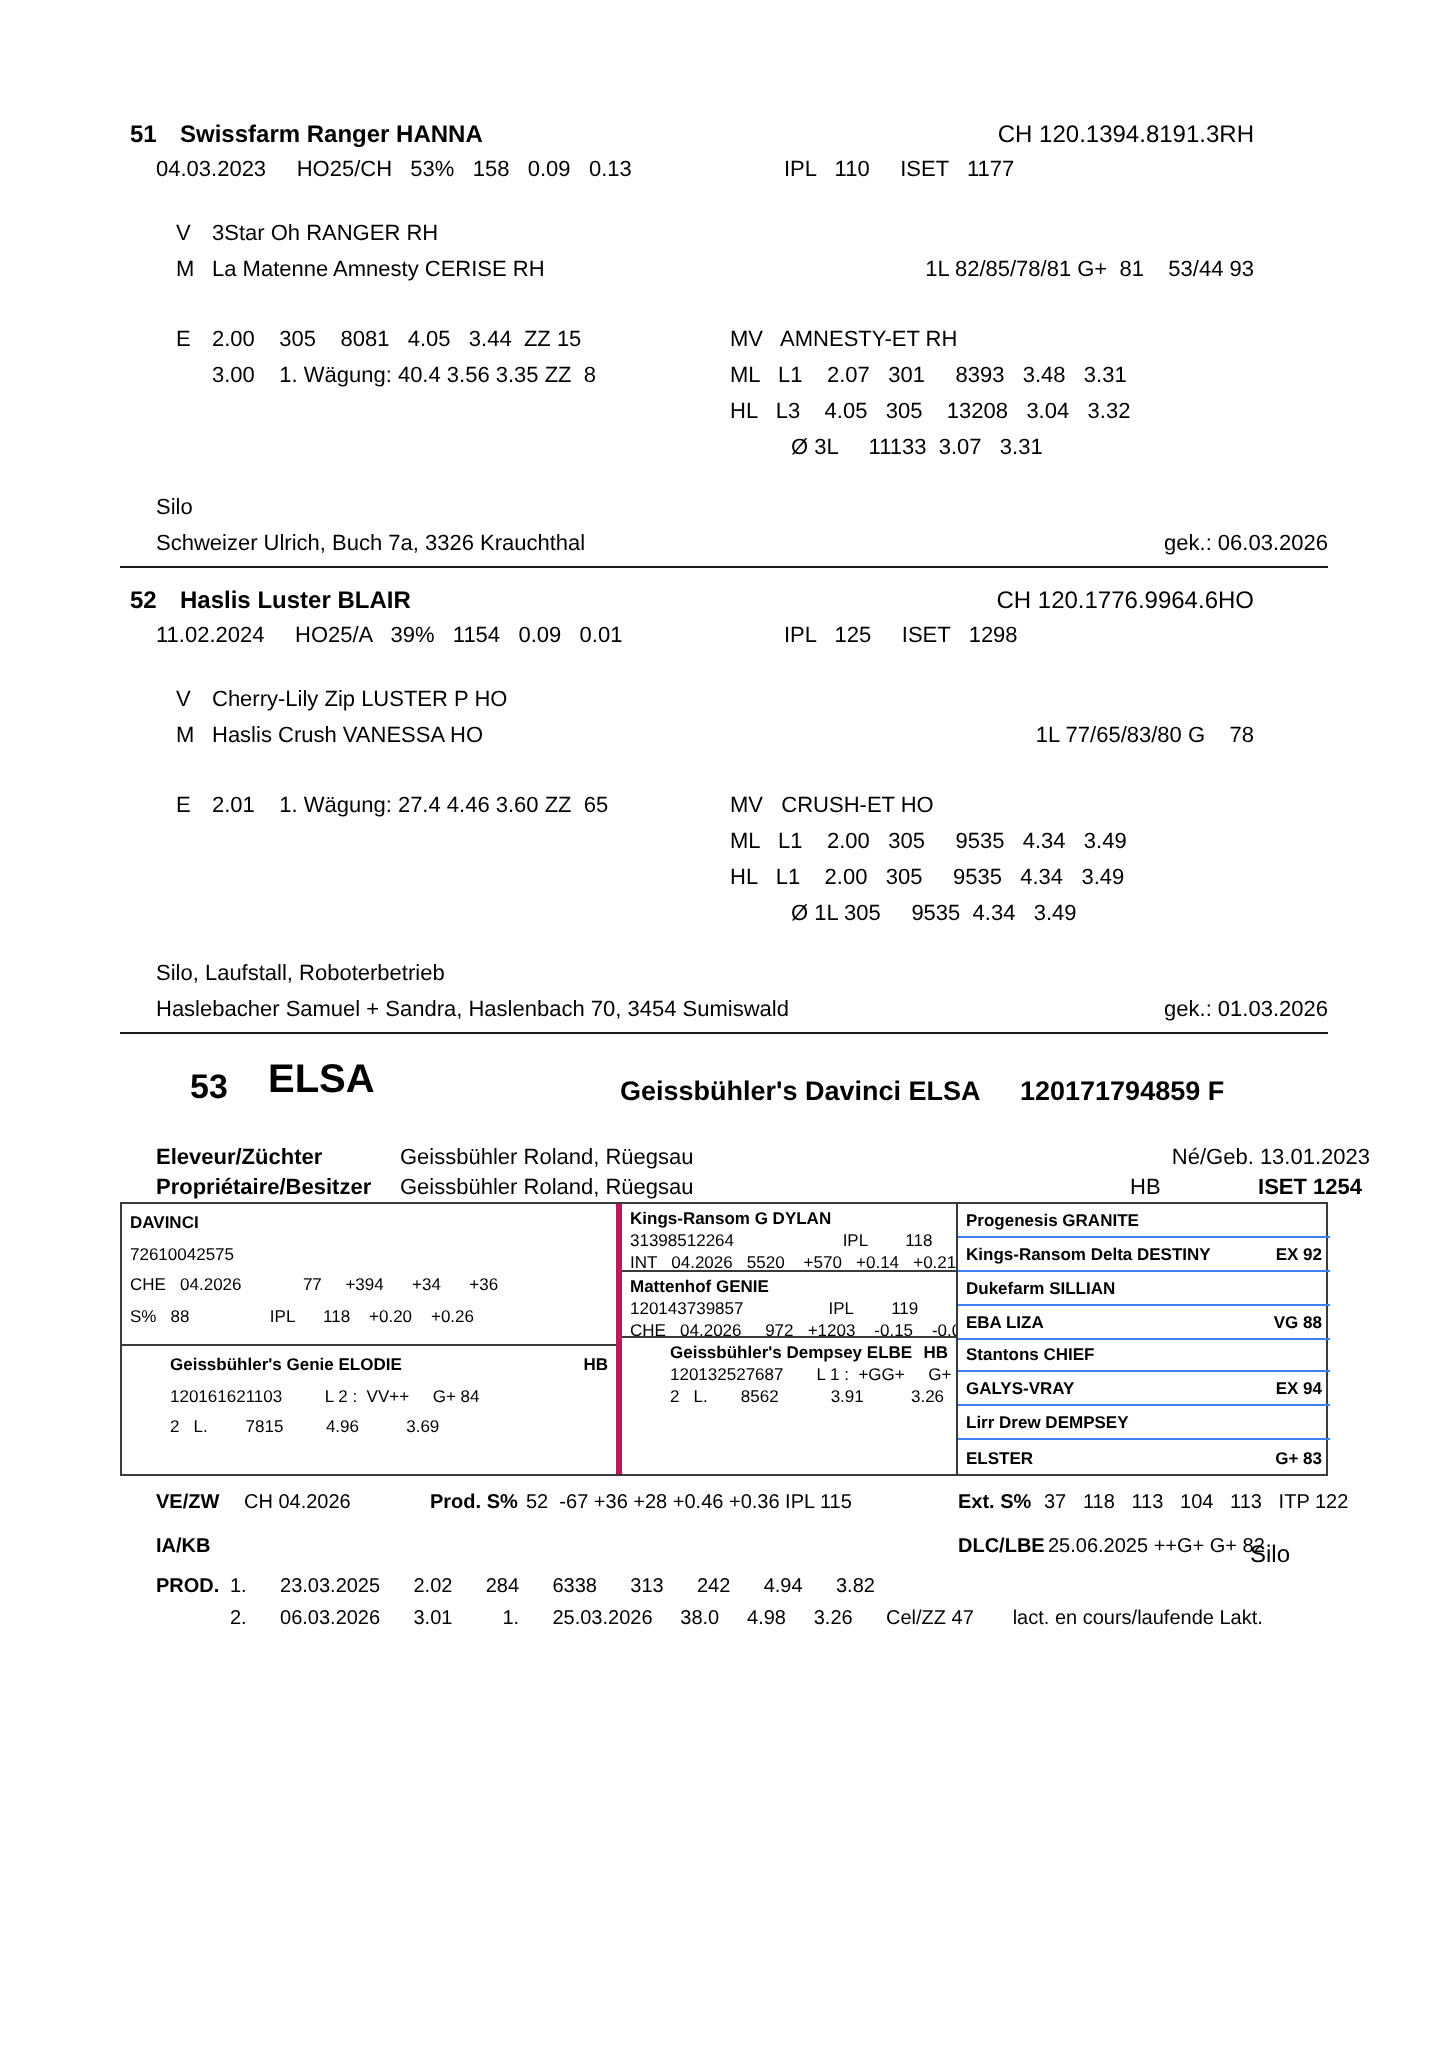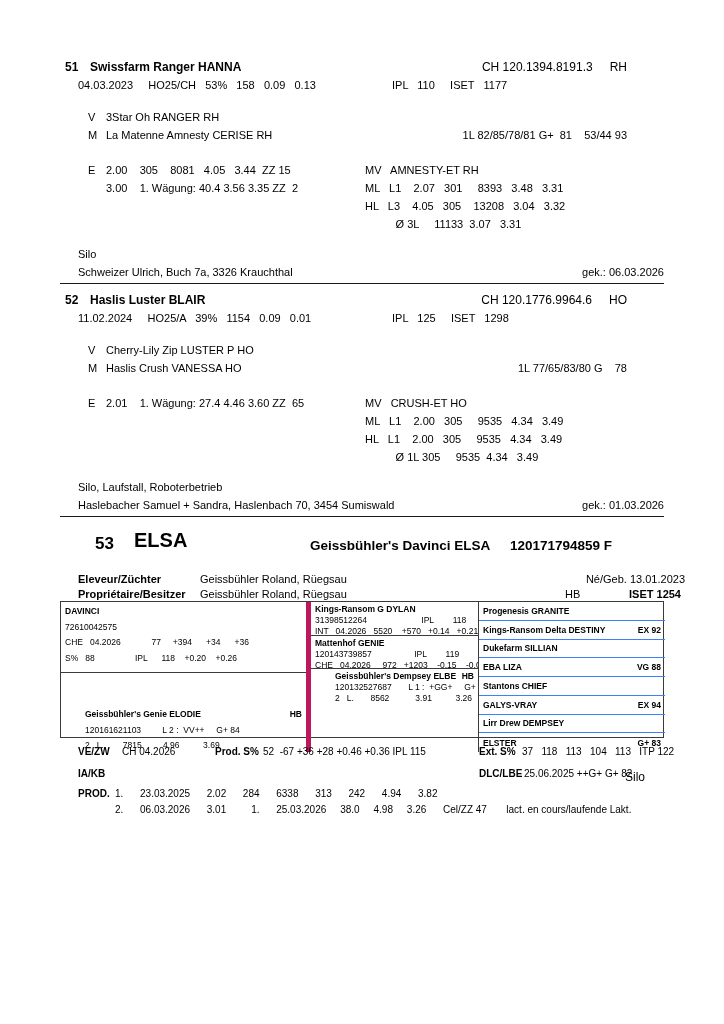--- a/index.html
+++ b/index.html
@@ -8,28 +8,28 @@
     font-family:"Liberation Sans", sans-serif; color:#000; overflow:hidden;
   }
   .t { position:absolute; white-space:pre; font-size:11px; line-height:14px; }
   .b { font-weight:bold; }
   .fs12 { font-size:12px; }
   .fs10 { font-size:10px; }
   .fs13 { font-size:13.5px; }
   .entry { position:absolute; left:60px; width:604px; height:226px; }
   .detail { position:absolute; left:60px; width:604px; height:300px;padding-left:21px; }
   .rule { position:absolute; left:0; width:604px; border-top:1.2px solid #1a1a1a; }
-  .hdr-right { position:absolute; right:37px; top:0; display:flex; gap:17px; font-size:12px; white-space:pre; }
+  .hdr-right { position:absolute; right:37px; top:0; display:flex; gap:0; font-size:12px; white-space:pre; }
   
   .ped { position:absolute; left:0; top:71px; width:604px; height:137px;
          display:grid; grid-template-columns:250px 168px 186px;
          border:1px solid #3a3a3a; box-sizing:border-box; font-size:8.5px; }
   .ped * { box-sizing:border-box; }
   .pcol { display:grid; }
-  .pcol1 { grid-template-rows:71px auto; border-right:5px solid #be185d;gap:32px; }
+  .pcol1 { grid-template-rows:71px auto; border-right:3px solid #be185d; }
   .pcol2 { grid-template-rows:34px 33px 34px auto; border-right:1px solid #3a3a3a; }
   .pcol3 { grid-template-rows:repeat(8, 1fr); }
   .pcell { border-bottom:1px solid #3a3a3a; padding:2px 4px; overflow:hidden; }
   .pcell:last-child { border-bottom:none;margin-left:20px; }
   .pcell p { margin:0; white-space:pre; line-height:10px; }
   .pname { font-weight:bold; display:flex; justify-content:space-between; }
   .big .pname { margin-top:2px; }
   .big p + p { margin-top:5.5px; }
   .small p + p { margin-top:1px; }
   .gp { display:flex; justify-content:space-between; align-items:center;
@@ -52,21 +52,21 @@
     <span class="t" style="left:332px;top:18px">IPL   110     ISET   1177</span>
 
     <span class="t" style="left:28px;top:50px">V</span>
     <span class="t" style="left:46px;top:50px">3Star Oh RANGER RH</span>
     <span class="t" style="left:28px;top:68px">M</span>
     <span class="t" style="left:46px;top:68px">La Matenne Amnesty CERISE RH</span>
     <span class="t" style="right:37px;top:68px">1L 82/85/78/81 G+  81    53/44 93</span>
 
     <span class="t" style="left:28px;top:103px">E</span>
     <span class="t" style="left:46px;top:103px">2.00    305    8081   4.05   3.44  ZZ 15</span>
-    <span class="t" style="left:46px;top:121px">3.00    1. Wägung: 40.4 3.56 3.35 ZZ  2</span>
+    <span class="t" style="left:46px;top:121px">3.00    1. Wägung: 40.4 3.56 3.35 ZZ  8</span>
 
     <span class="t" style="left:305px;top:103px">MV   AMNESTY-ET RH</span>
     <span class="t" style="left:305px;top:121px">ML   L1    2.07   301     8393   3.48   3.31</span>
     <span class="t" style="left:305px;top:139px">HL   L3    4.05   305    13208   3.04   3.32</span>
     <span class="t" style="left:305px;top:157px">          Ø 3L     11133  3.07   3.31</span>
 
     <span class="t" style="left:18px;top:187px">Silo</span>
     <span class="t" style="left:18px;top:205px">Schweizer Ulrich, Buch 7a, 3326 Krauchthal</span>
     <span class="t" style="right:0;top:205px">gek.: 06.03.2026</span>
     <div class="rule" style="top:223px"></div>

